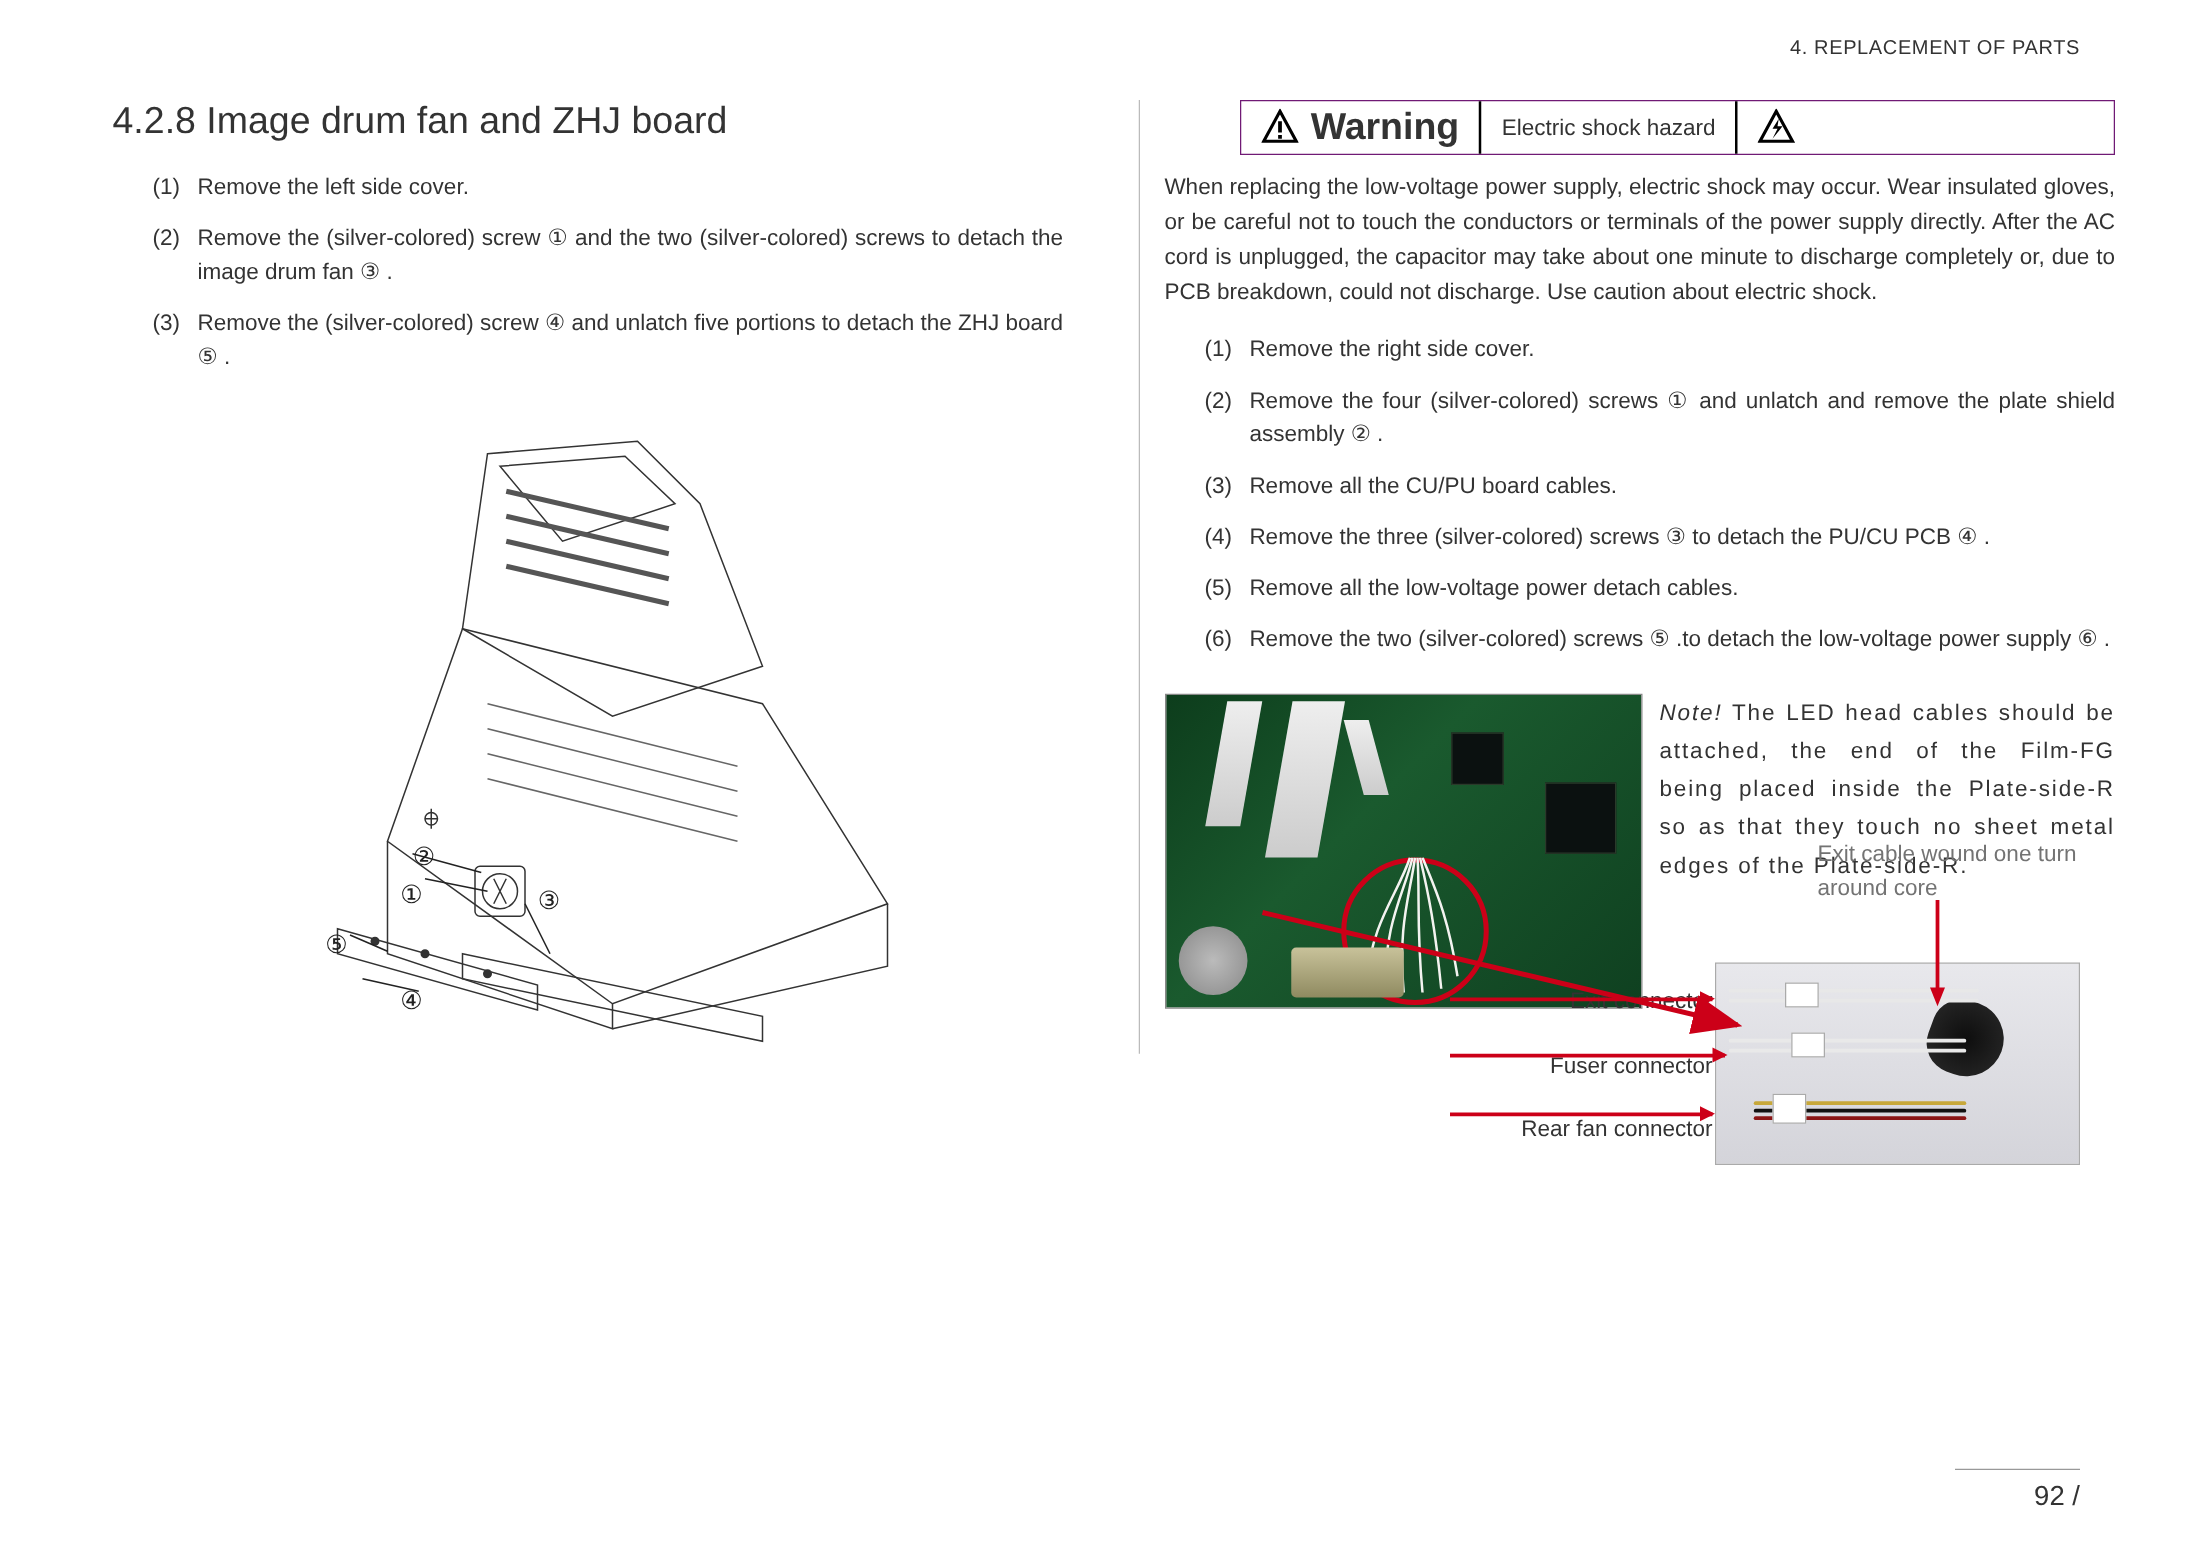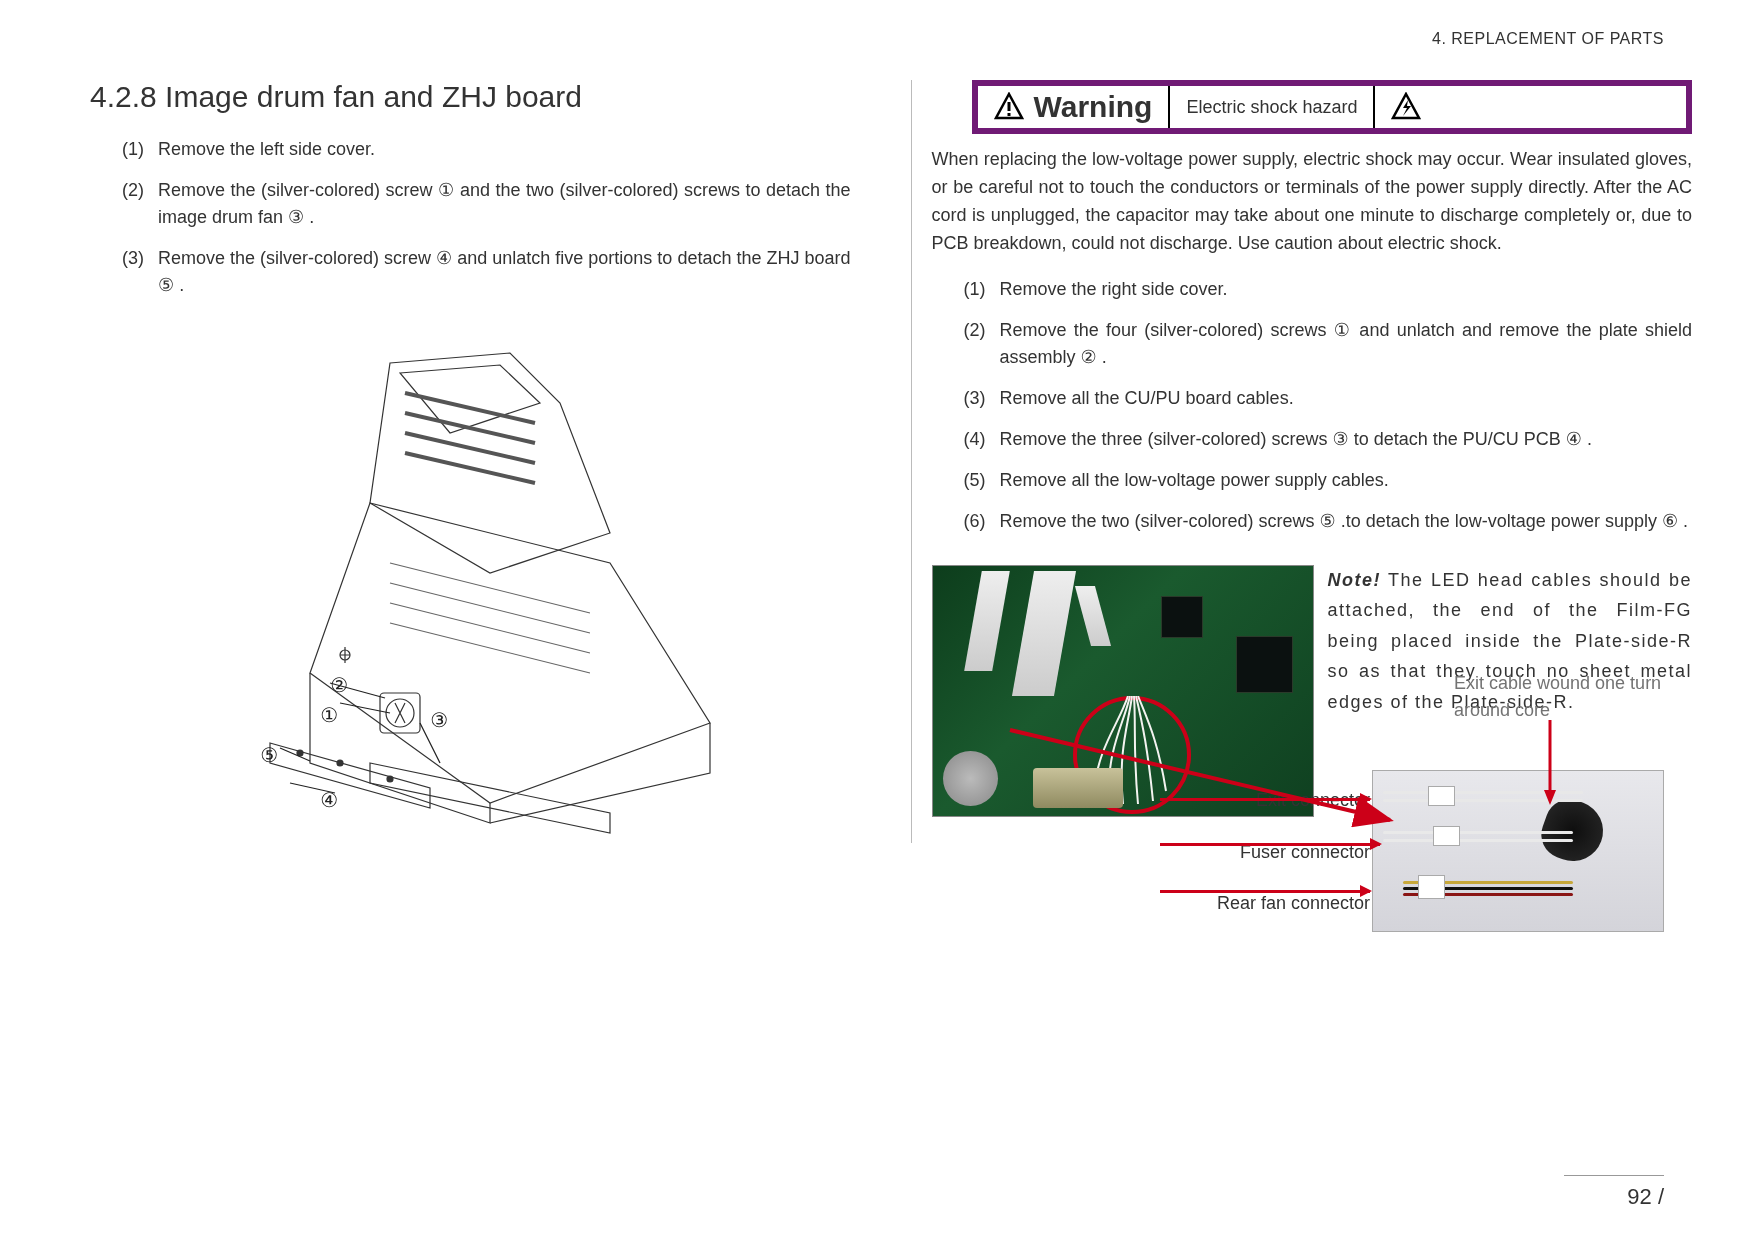--- a/index.html
+++ b/index.html
@@ -58,22 +58,22 @@
   }
   ol.steps > li::before {
     content: "(" counter(step) ")";
     position: absolute;
     left: 0;
     top: 0;
   }
   .warning-box {
     display: inline-flex;
     align-items: stretch;
-    border: 6px solid #701a75;
-    margin: 0 0 12px 40px;
+    border: 1px solid #701a75;
+    margin: 0 0 12px 60px;
   }
   .warning-box .cell {
     display: flex;
     align-items: center;
     padding: 4px 16px;
     border-right: 2px solid #000;
     font-size: 18px;
   }
   .warning-box .cell:last-child { border-right: none; }
   .warning-box .warn-label {
@@ -90,21 +90,21 @@
     margin: 0 0 18px 0;
   }
   .note-block {
     font-size: 18px;
     line-height: 1.7;
     text-align: justify;
     letter-spacing: 1.5px;
   }
   .note-label {
     font-style: italic;
-    font-weight: bold;
+    font-weight: normal;
     margin-right: 0;
   }
   .figure-left {
     margin: 20px auto 0 auto;
     width: 560px;
     height: 500px;
     position: relative;
   }
   .printer-svg {
     width: 100%; height: 100%;
@@ -296,21 +296,21 @@
       </div>
     </div>
 
     <p class="warning-para">When replacing the low-voltage power supply, electric shock may occur. Wear insulated gloves, or be careful not to touch the conductors or terminals of the power supply directly. After the AC cord is unplugged, the capacitor may take about one minute to discharge completely or, due to PCB breakdown, could not discharge. Use caution about electric shock.</p>
 
     <ol class="steps">
       <li>Remove the right side cover.</li>
       <li>Remove the four (silver-colored) screws ① and unlatch and remove the plate shield assembly ② .</li>
       <li>Remove all the CU/PU board cables.</li>
       <li>Remove the three (silver-colored) screws  ③ to detach the PU/CU PCB  ④ .</li>
-      <li>Remove all the low-voltage power supply cables.</li>
+      <li>Remove all the low-voltage power detach cables.</li>
       <li>Remove the two (silver-colored) screws  ⑤ .to detach the low-voltage power supply ⑥ .</li>
     </ol>
 
     <div class="right-lower">
       <div class="photo-pcb">
         <div class="chip" style="right:20px; top:70px; width:55px; height:55px;"></div>
         <div class="chip" style="right:110px; top:30px; width:40px; height:40px;"></div>
         <div class="ribbon" style="left:40px; top:5px; width:28px; height:100px;"></div>
         <div class="ribbon" style="left:90px; top:5px; width:42px; height:125px;"></div>
         <div class="ribbon" style="left:150px; top:20px; width:20px; height:60px; transform:skewX(15deg);"></div>

